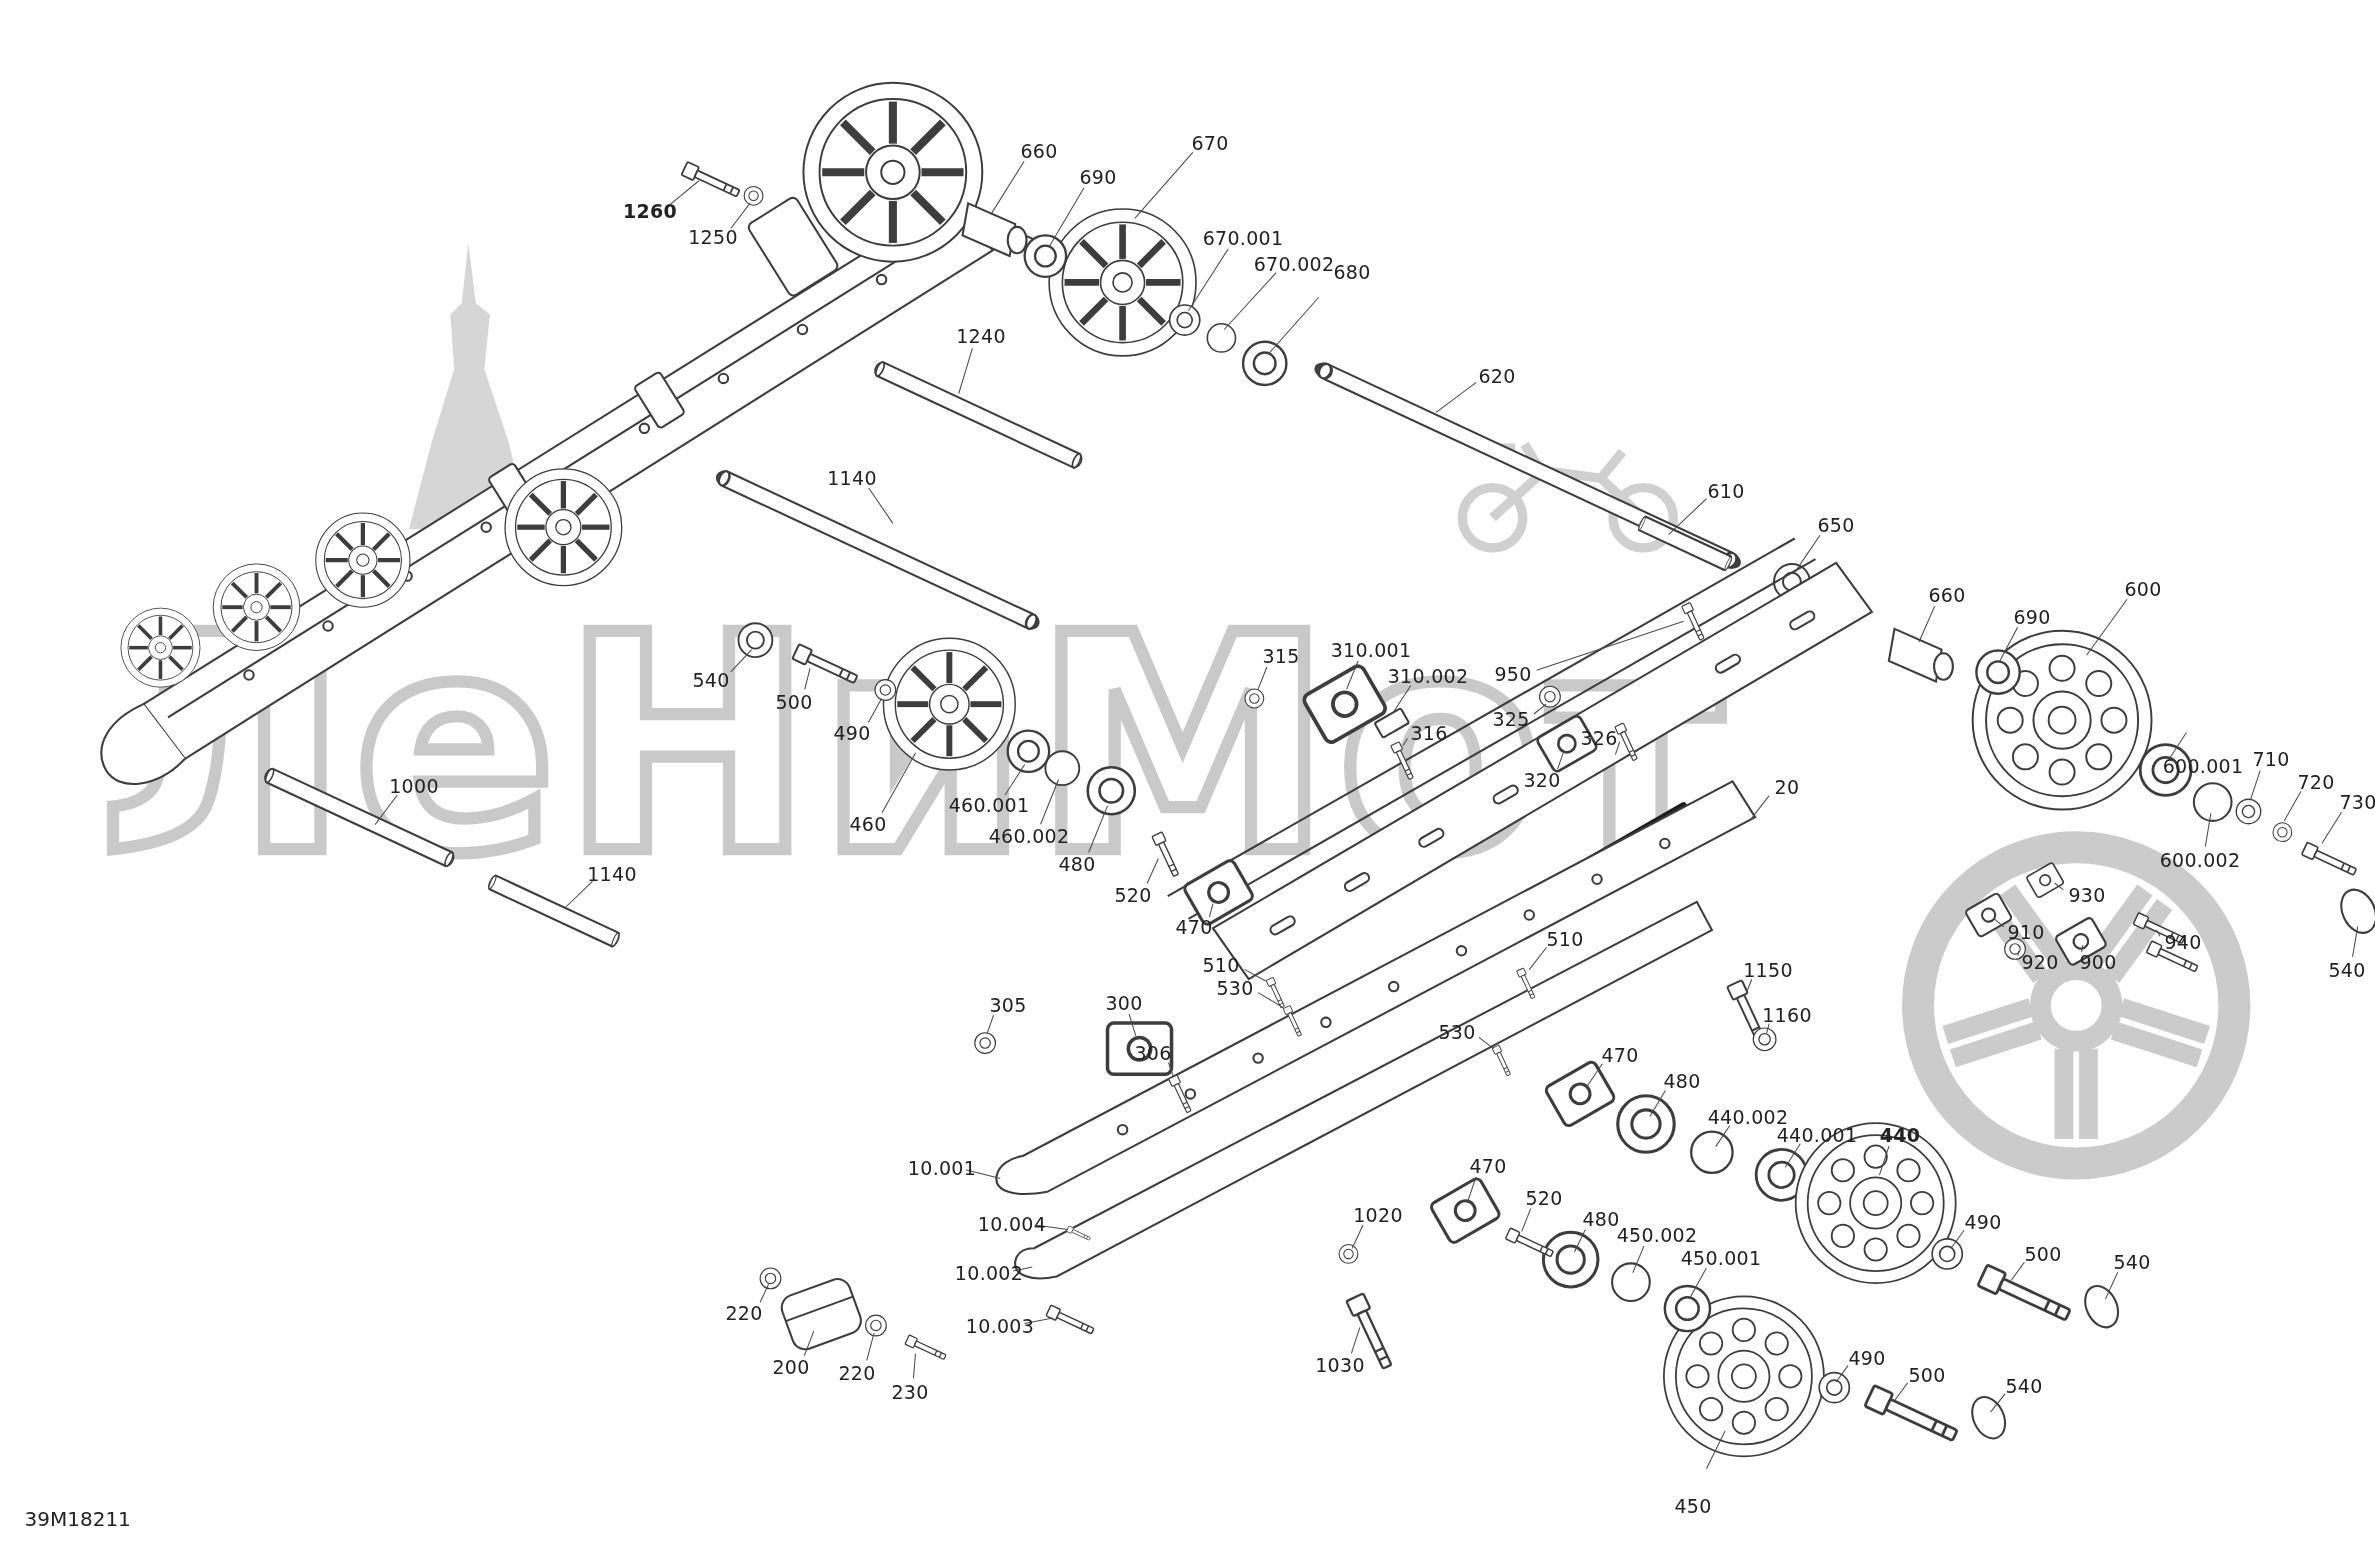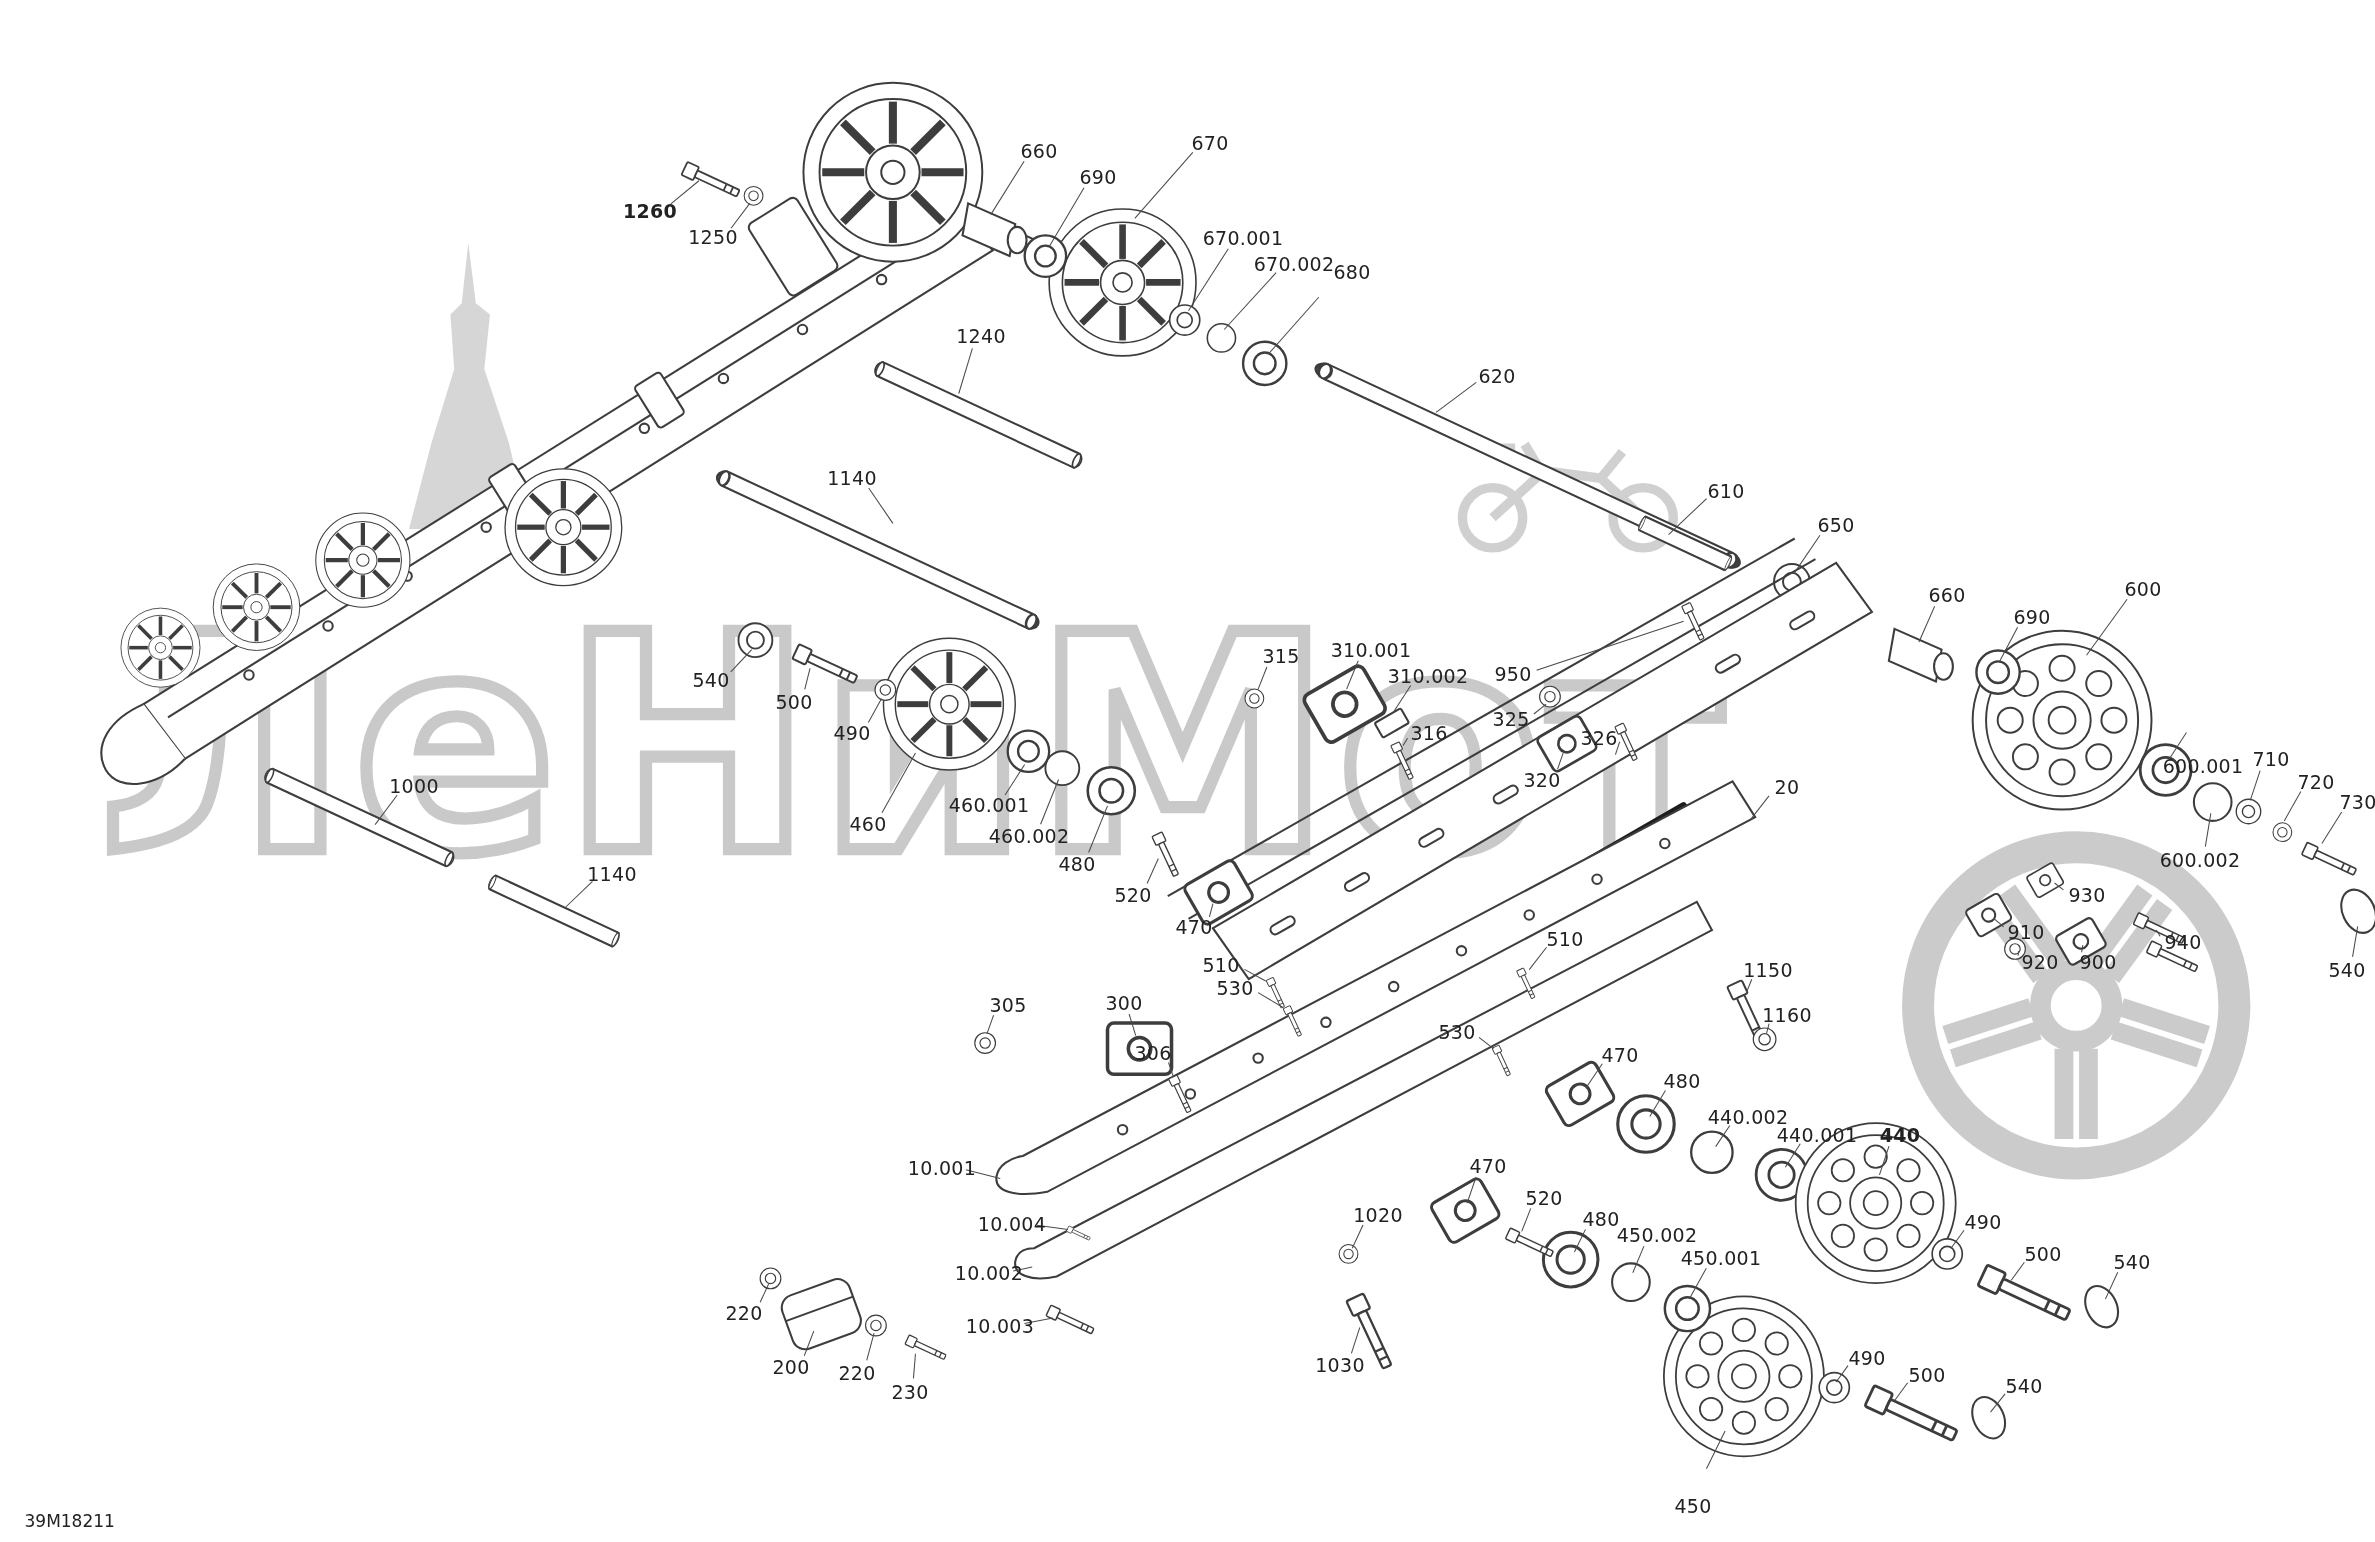--- a/index.html
+++ b/index.html
@@ -2,21 +2,21 @@
 <html style="font-size:15px"><head>
 <meta charset="utf-8">
 <title>Parts Diagram</title>
 <style>
   html,body{margin:0;padding:0;background:#ffffff;}
   #page{position:relative;width:2376px;height:1542px;background:#ffffff;overflow:hidden;
         font-family:"DejaVu Sans",sans-serif;}
   .layer{position:absolute;left:0;top:0;width:2376px;height:1542px;}
   .callout{position:absolute;transform:translate(-50%,-50%);font-size:19px;color:#222;
            white-space:nowrap;line-height:1;letter-spacing:0.3px;}
-  #drawing-code{position:absolute;left:24.5px;bottom:11.3px;font-size:17px;color:#222;}
+  #drawing-code{position:absolute;left:24.5px;bottom:11.3px;font-size:20px;color:#222;}
   #leader-svg line{stroke:#4a4a4a;stroke-width:1.1;}
 </style>
 </head>
 <body>
 
 <div id="page">
 
   <svg class="layer" viewBox="0 0 2523 1638" aria-hidden="true">
     <path d="M497,258 L505,322 L520,334 L514,392 L540,470 L562,562 L434,562 L458,470 L482,392 L478,334 L490,322 Z" fill="#d2d2d2" opacity="0.9"></path>
     <g transform="translate(1585,520)" stroke="#cccccc" stroke-width="10" fill="none" opacity="0.9">

